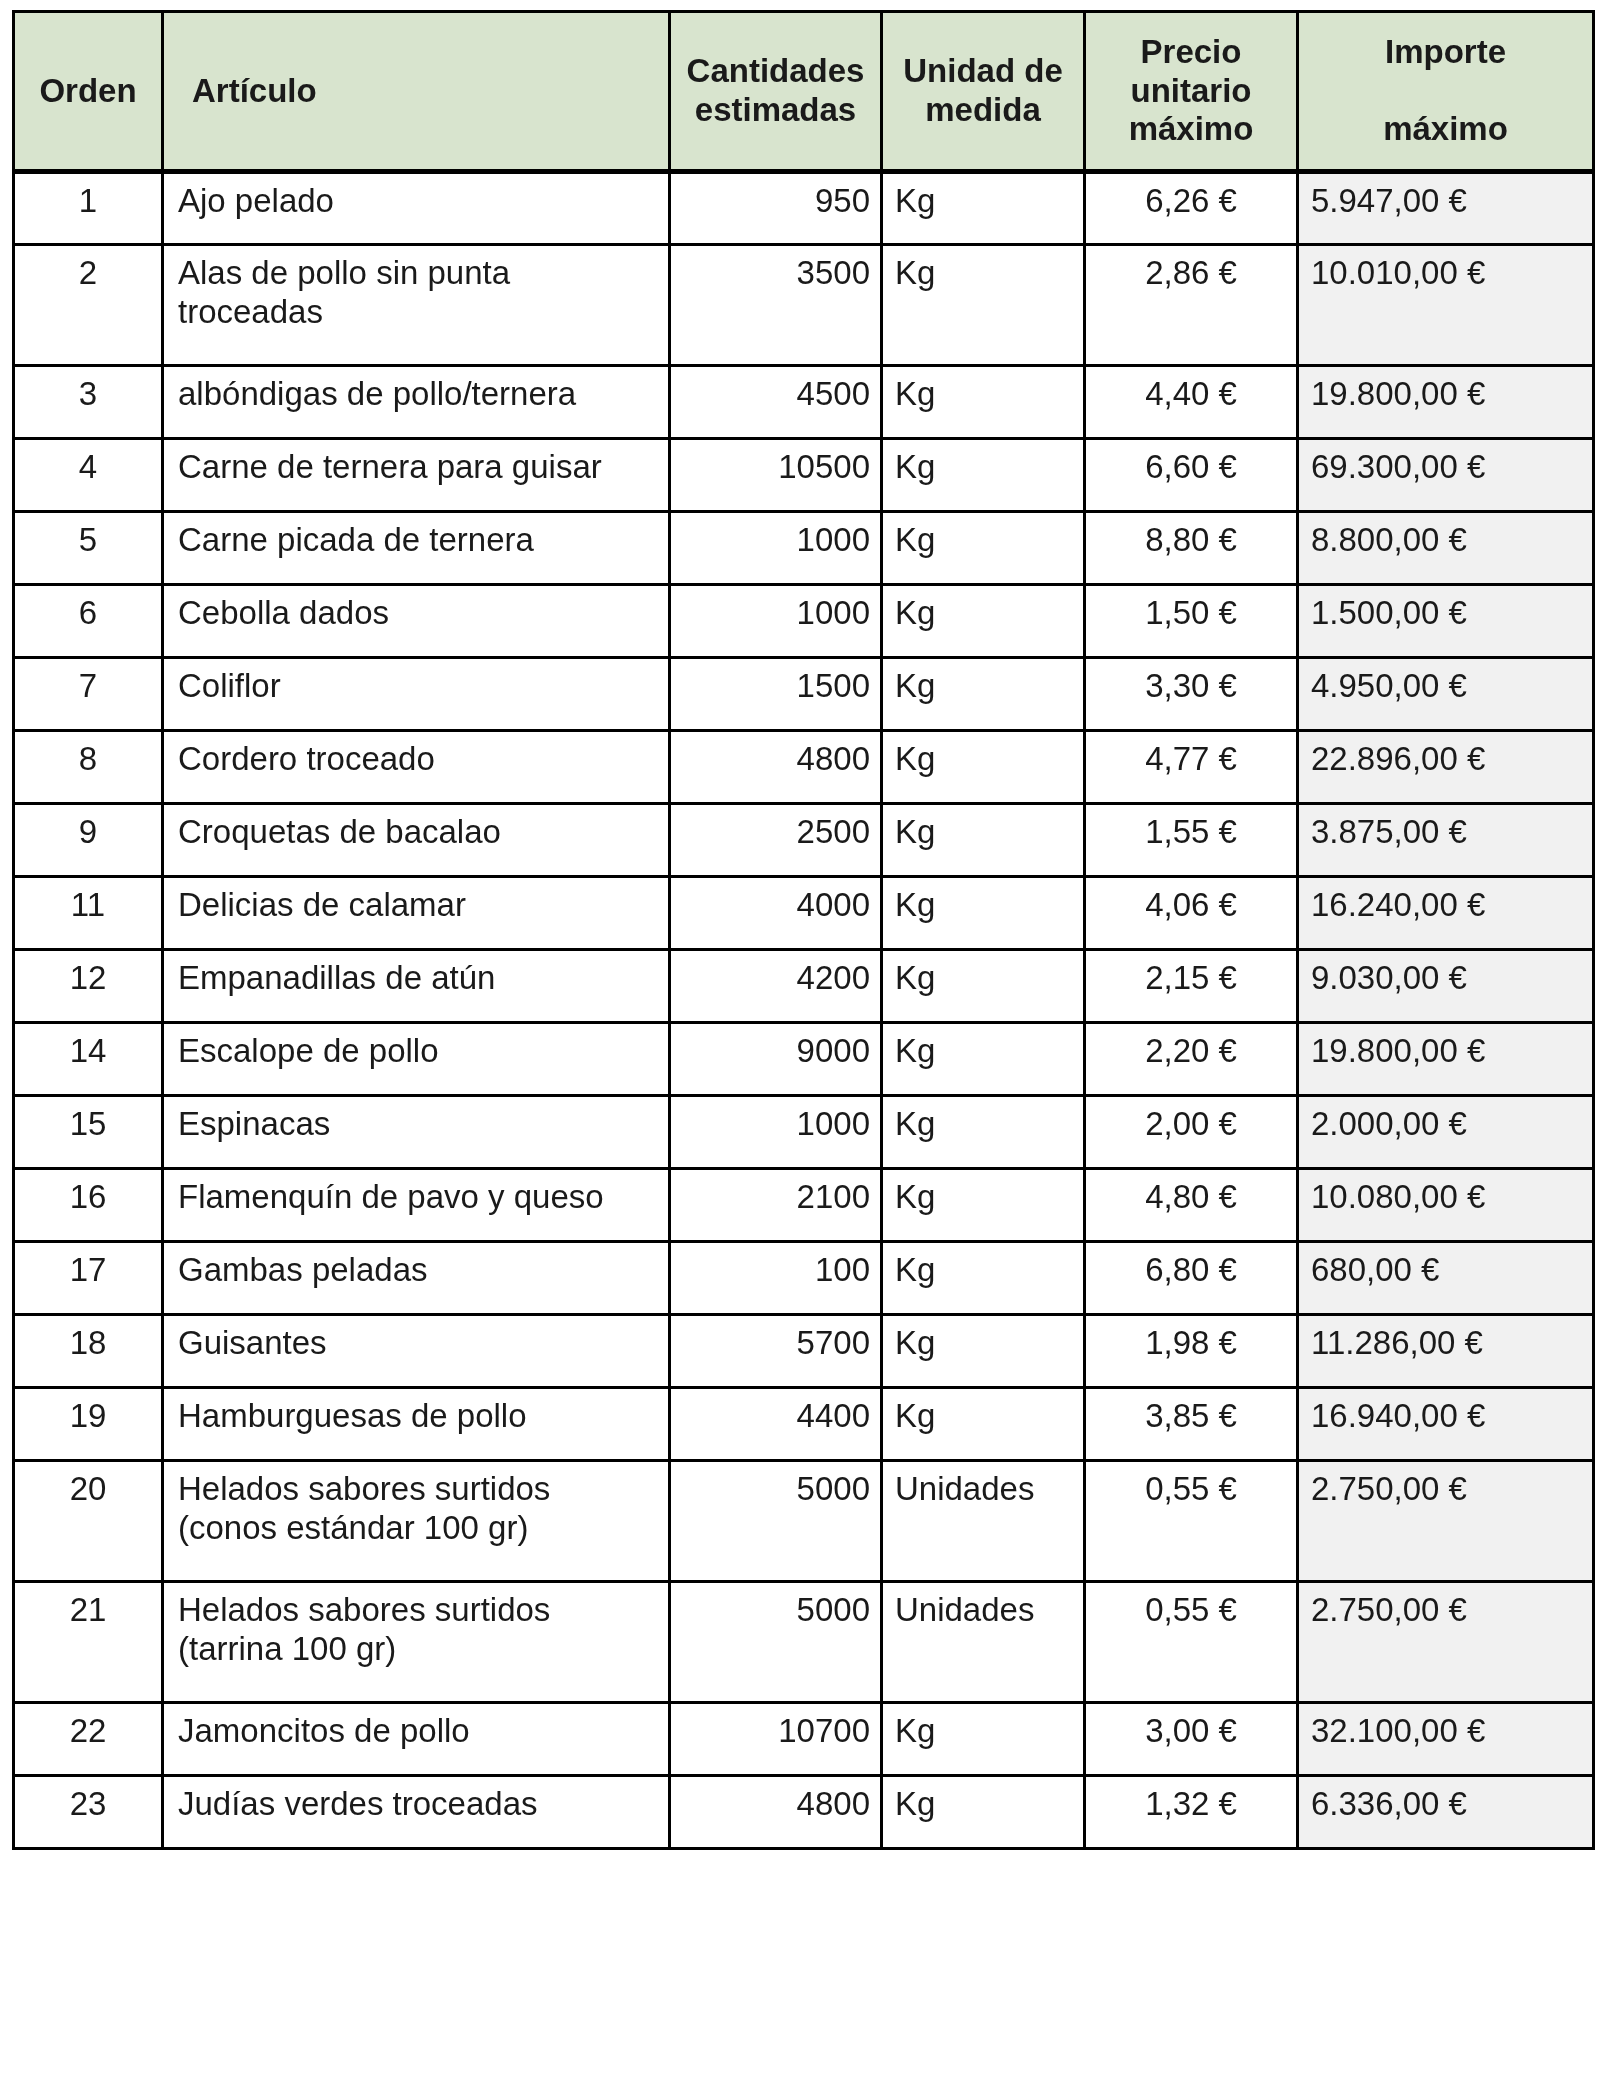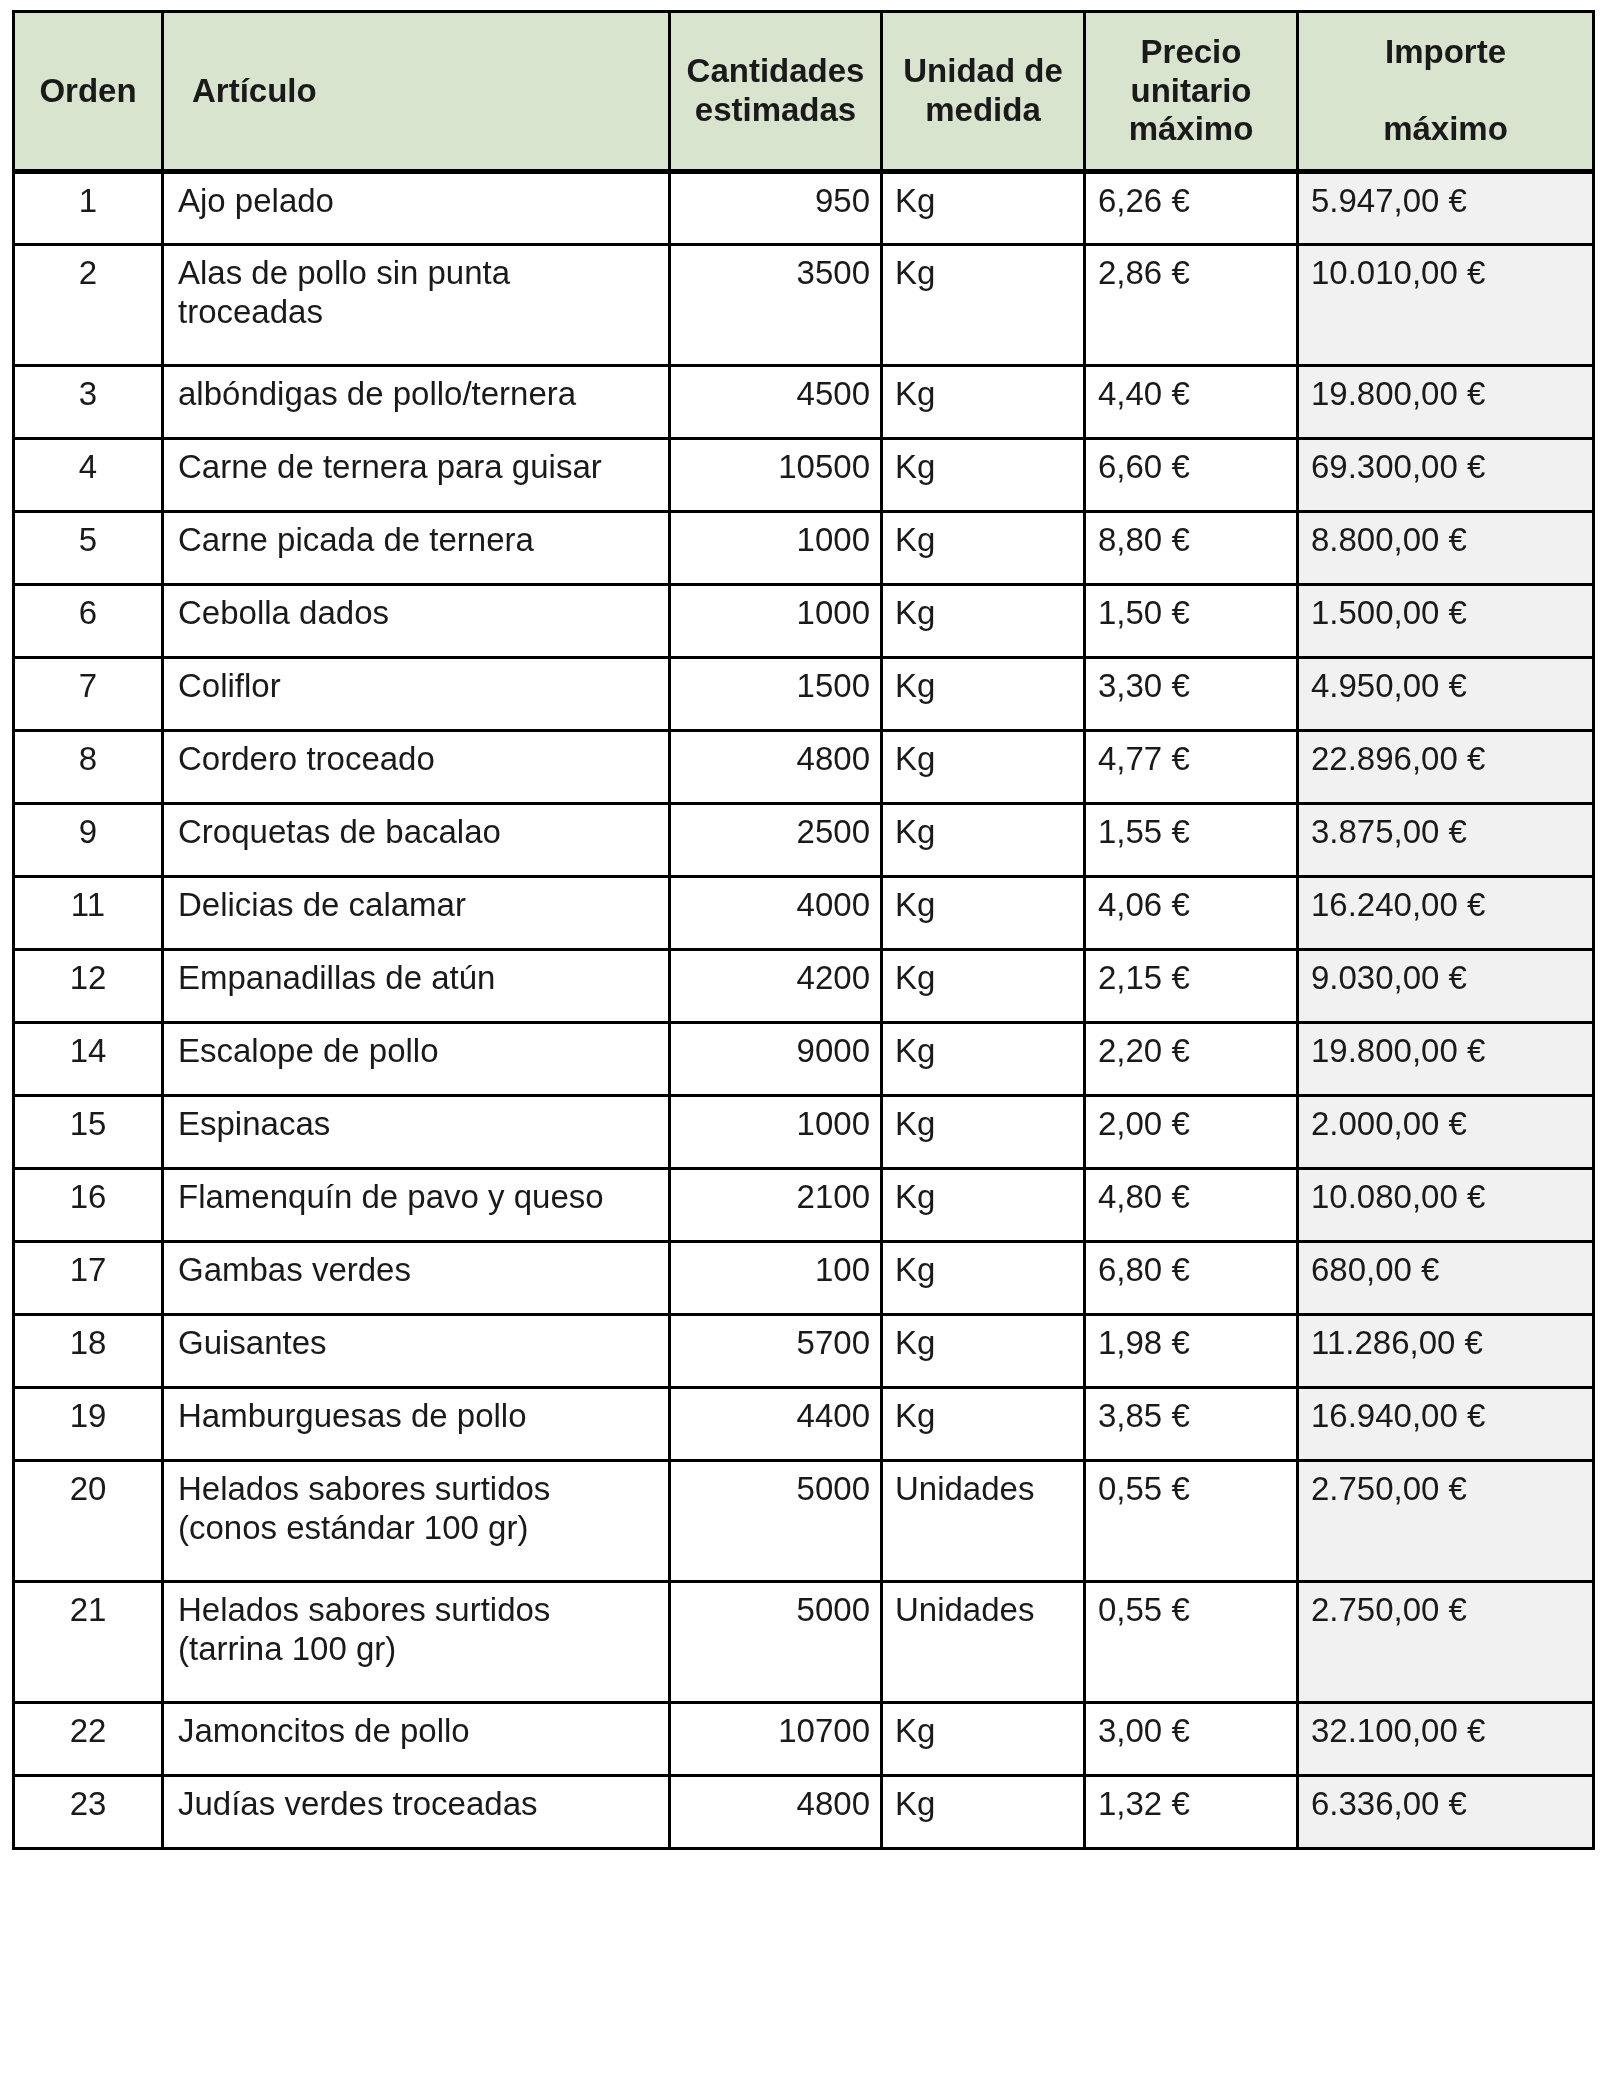--- a/index.html
+++ b/index.html
@@ -48,21 +48,21 @@
   td{
     font-size:33px;
     line-height:1.18;
     vertical-align:top;
     padding:8px 12px;
   }
   td.col-orden{text-align:center;}
   td.col-articulo{text-align:left;padding-left:14px;}
   td.col-cantidad{text-align:right;padding-right:10px;}
   td.col-unidad{text-align:left;}
-  td.col-precio{}
+  td.col-precio{text-align:center;}
   td.col-importe{
     padding-right:14px;
     background:var(--importe-bg);
   }
 </style>
 </head>
 <body>
 
 <div class="page">
   <table class="procurement">
@@ -199,21 +199,21 @@
         <tr>
     <td class="col-orden">16</td>
     <td class="col-articulo">Flamenquín de pavo y queso</td>
     <td class="col-cantidad">2100</td>
     <td class="col-unidad">Kg</td>
     <td class="col-precio">4,80 €</td>
     <td class="col-importe">10.080,00 €</td>
   </tr>
         <tr>
     <td class="col-orden">17</td>
-    <td class="col-articulo">Gambas verdes</td>
+    <td class="col-articulo">Gambas peladas</td>
     <td class="col-cantidad">100</td>
     <td class="col-unidad">Kg</td>
     <td class="col-precio">6,80 €</td>
     <td class="col-importe">680,00 €</td>
   </tr>
         <tr>
     <td class="col-orden">18</td>
     <td class="col-articulo">Guisantes</td>
     <td class="col-cantidad">5700</td>
     <td class="col-unidad">Kg</td>

